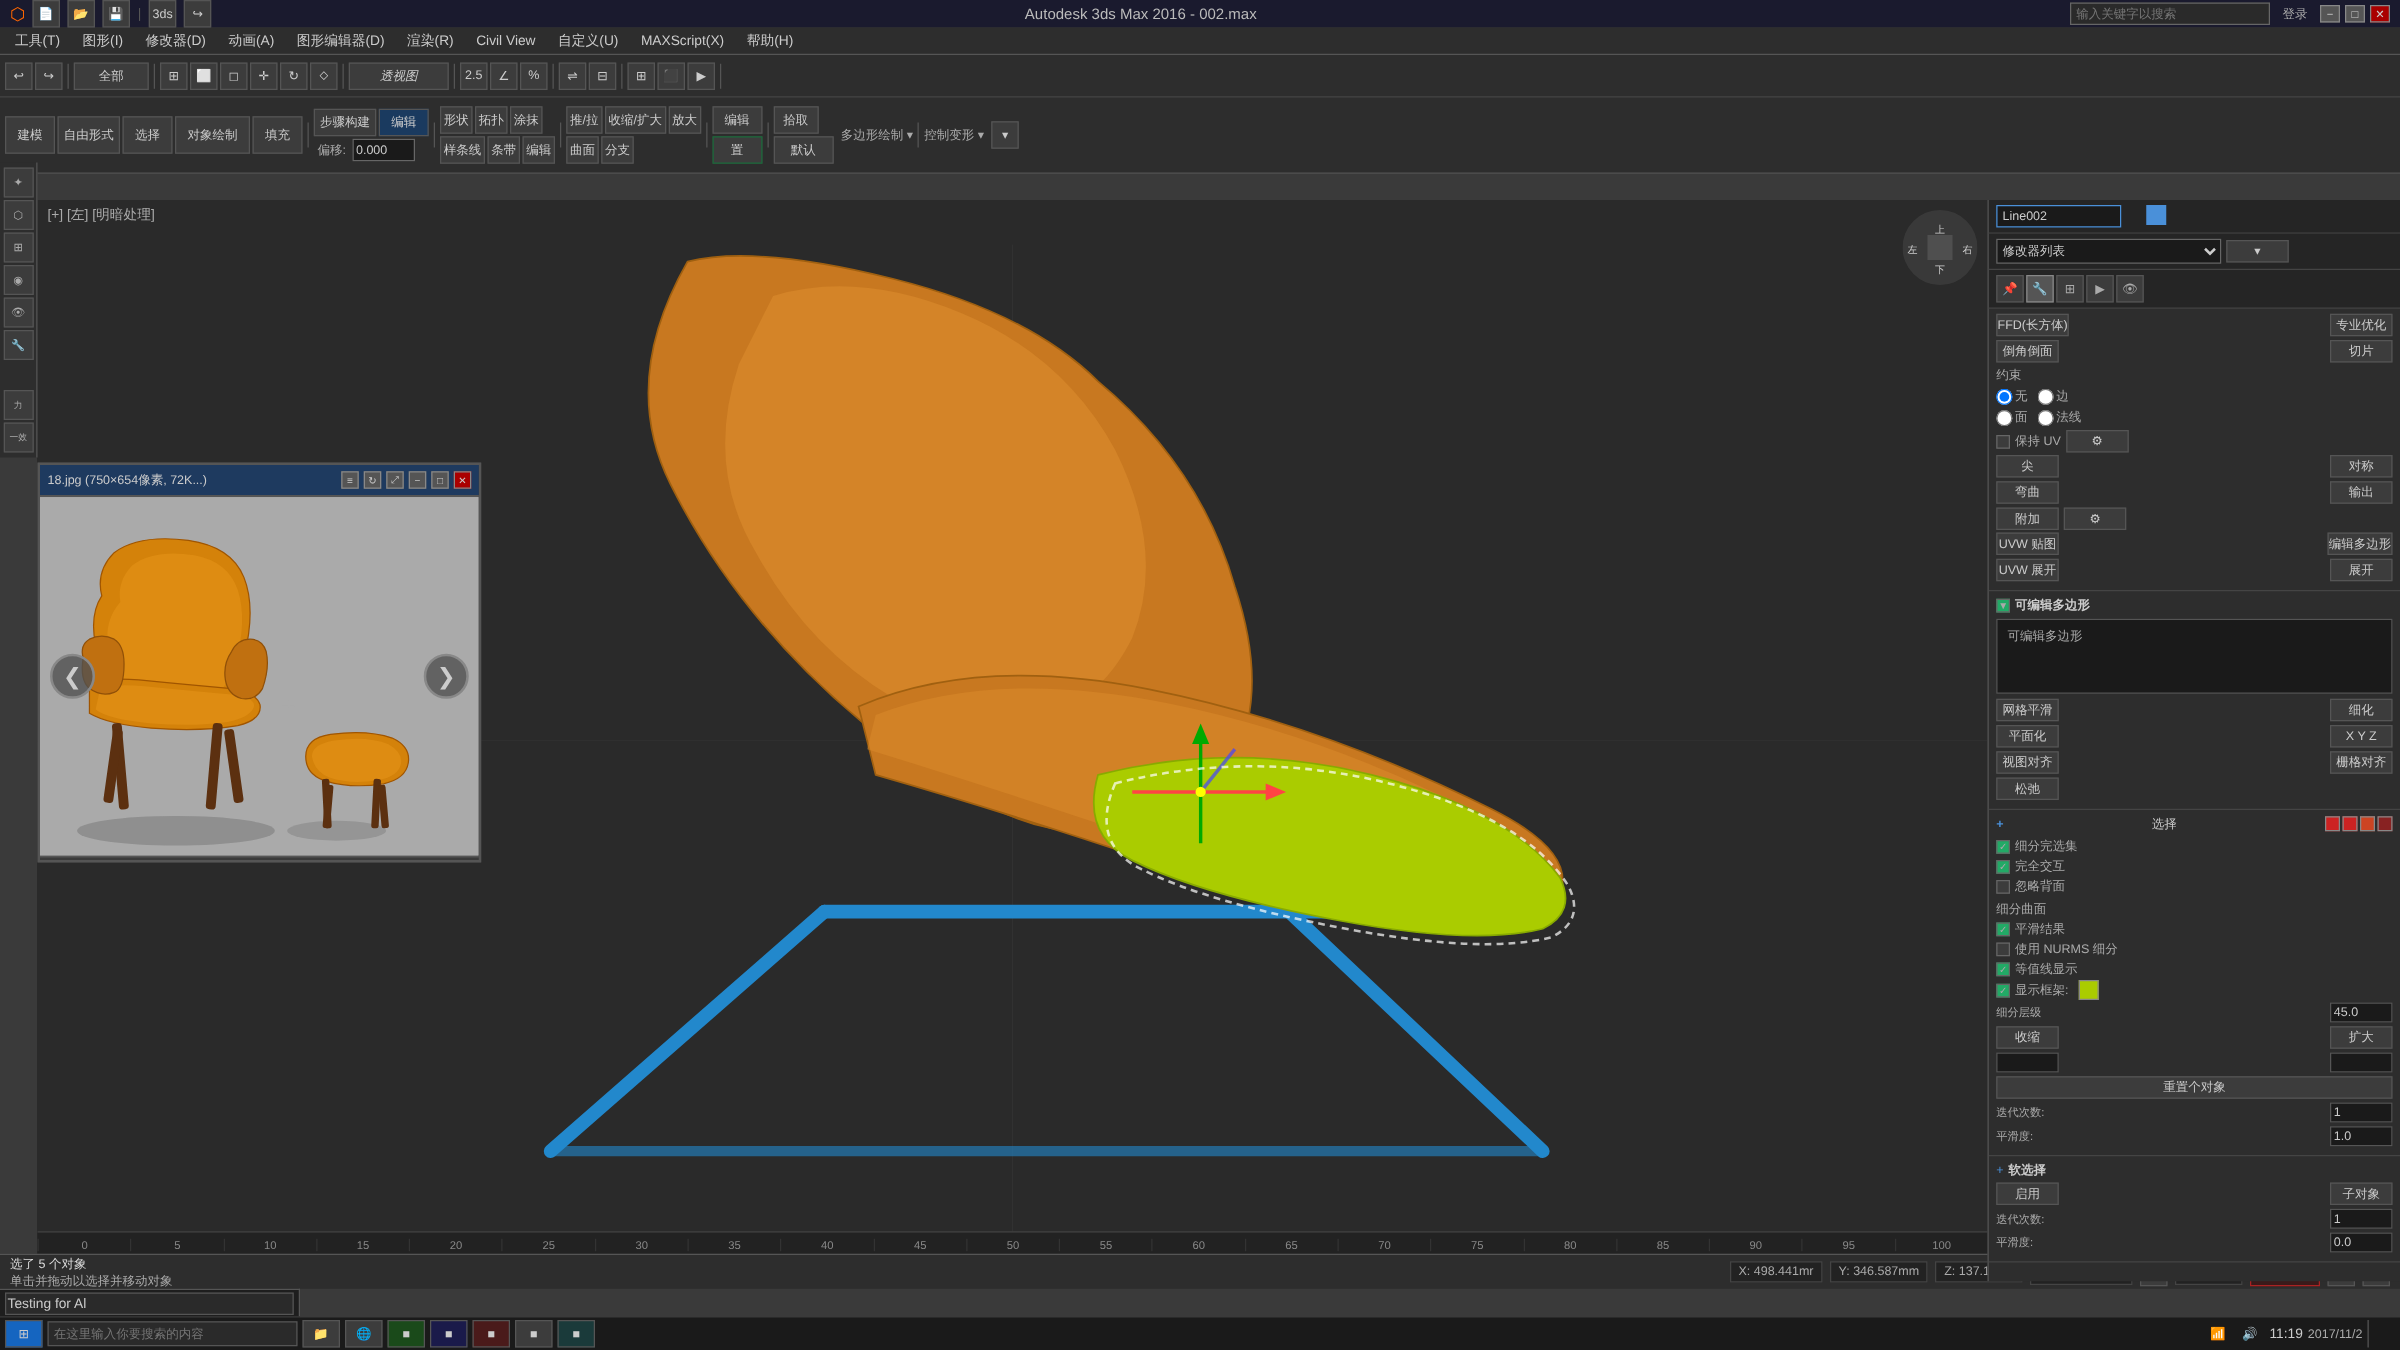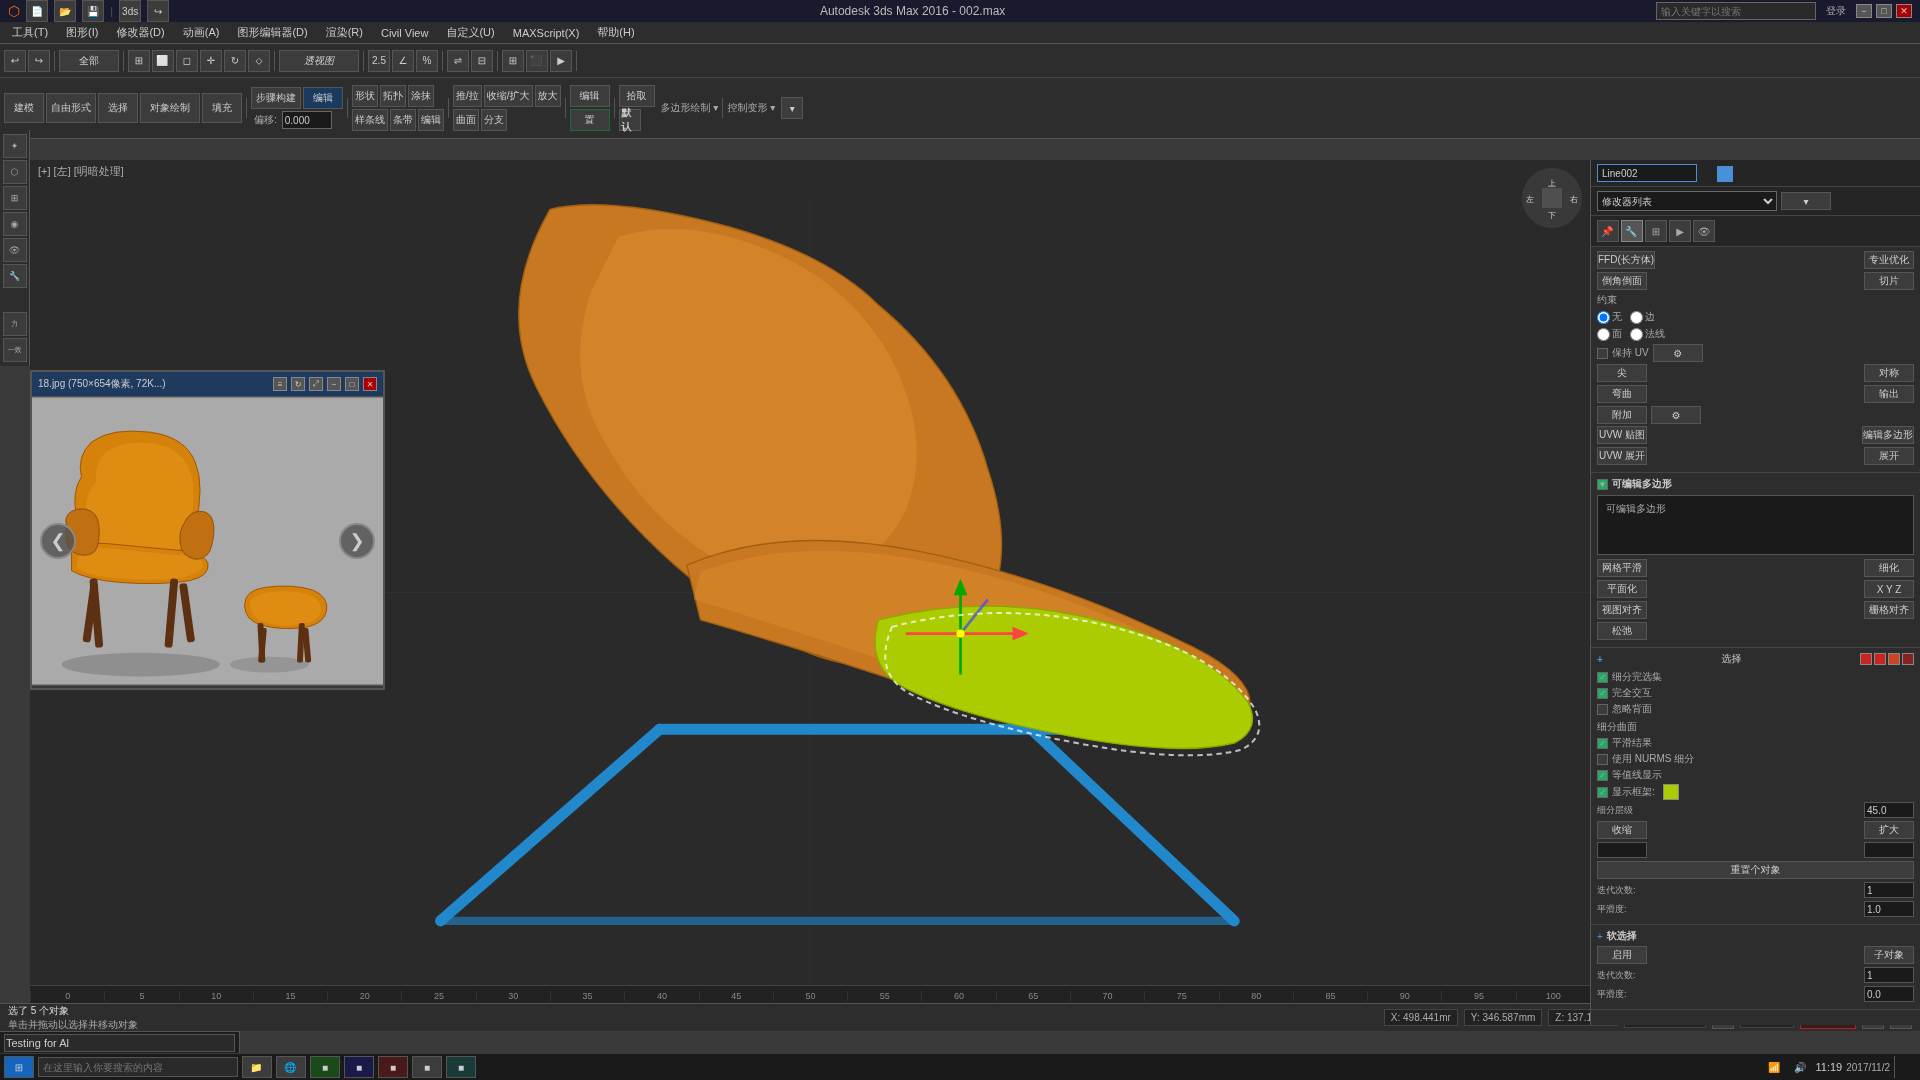--- a/index.html
+++ b/index.html
@@ -265,21 +265,21 @@
       </div>
     </div>
     <div class="toolbar-separator"></div>
     <div style="display:flex;flex-direction:column;align-items:center;gap:2px;">
       <div class="toolbar-btn" style="width:40px;">编辑</div>
       <div class="toolbar-btn" style="width:40px;background:#3c3c3c;border-color:#1a6a3a;">置</div>
     </div>
     <div class="toolbar-separator"></div>
     <div style="display:flex;flex-direction:column;align-items:flex-start;gap:2px;">
       <div class="toolbar-btn" style="width:36px;">拾取</div>
-      <div class="toolbar-btn" style="width:22px;font-weight:bold;">默认</div>
+      <div class="toolbar-btn" style="width:48px;">默认</div>
     </div>
     <div style="margin-left:4px;font-size:10px;color:#aaa;">多边形绘制 ▾</div>
     <div class="toolbar-separator"></div>
     <div style="font-size:10px;color:#aaa;">控制变形 ▾</div>
     <div class="toolbar-btn" style="margin-left:4px;">▾</div>
   </div>
 </div>
 
 <div id="left-sidebar">
   <div class="sidebar-icon">✦</div>
@@ -435,21 +435,21 @@
 </div>
 
 <div id="script-bar" style="position:absolute;bottom:27px;left:0;width:240px;height:22px;background:#1e1e1e;border-top:1px solid #555;border-right:1px solid #555;display:flex;align-items:center;padding:0 4px;">
   <input id="script-input" class="script-input" value="" style="background: rgb(42, 42, 42); border: 1px solid rgb(85, 85, 85); color: rgb(204, 204, 204); font-size: 11px; width: 100%; height: 18px; padding: 0px 4px;">
   <span style="position:absolute;left:6px;top:50%;transform:translateY(-50%);color:#ccc;font-size:11px;pointer-events:none;">Testing for Al</span>
 </div>
 
 <div id="right-panel">
 
 
-  <div style="display:flex;align-items:flex-end;gap:20px;padding:4px 6px;background:#252525;border-bottom:1px solid #444;">
+  <div style="display:flex;align-items:flex-start;gap:20px;padding:4px 6px;background:#252525;border-bottom:1px solid #444;">
     <input type="text" style="width: 100px; height: 18px; background: rgb(26, 26, 26); border: 1px solid rgb(74, 144, 217); color: rgb(204, 204, 204); font-size: 10px; padding: 0px 4px;" value="Line002">
     <div style="width:16px;height:16px;background:#4a90d9;"></div>
   </div>
 
   <div style="display:flex;align-items:center;gap:4px;padding:4px 6px;background:#252525;border-bottom:1px solid #444;">
     <select style="width:180px;height:20px;background:#1a1a1a;border:1px solid #666;color:#ccc;font-size:10px;">
       <option>修改器列表</option>
     </select>
     <div class="panel-btn">▾</div>
   </div>

